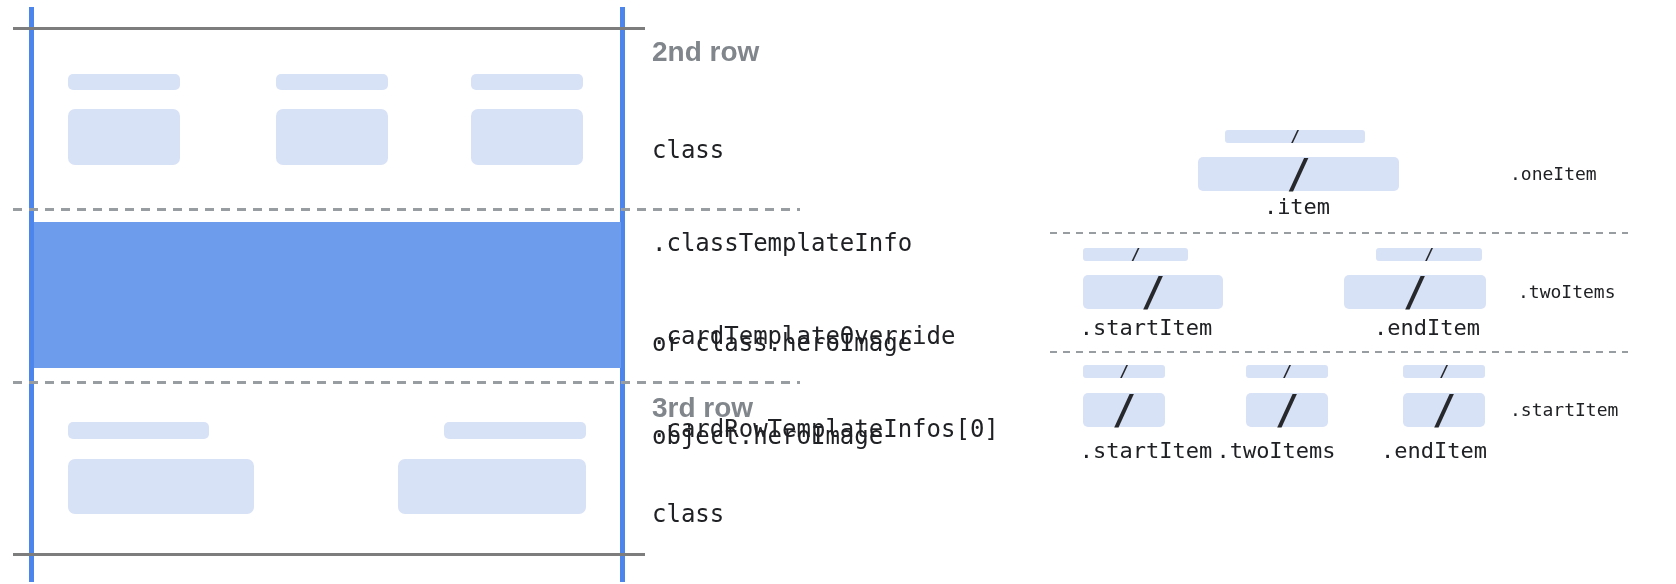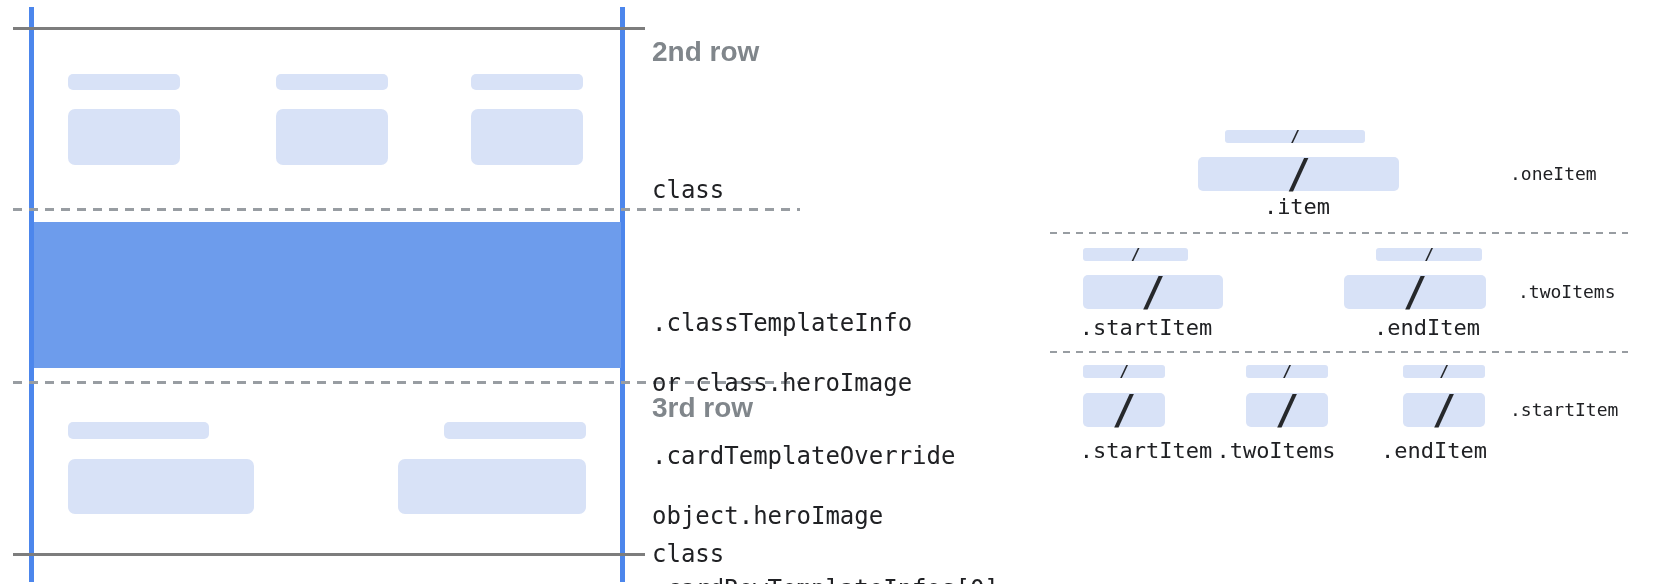--- a/index.html
+++ b/index.html
@@ -27,21 +27,21 @@
   .ph{position:absolute;background:var(--light-blue);}
   .ph-sm{border-radius:5px;}
   .ph-lg{border-radius:7px;}
   
   .heading{
     position:absolute;left:652px;
     font-family:"Liberation Sans",sans-serif;font-weight:bold;font-size:28px;line-height:34px;
     color:var(--heading-gray);white-space:nowrap;
   }
   .codeblock{position:absolute;left:652px;font-size:24px;line-height:31px;white-space:pre;}
-  .codeblock div{white-space:pre;margin-top:40px;}
+  .codeblock div{white-space:pre;}
   
   .bar{position:absolute;background:var(--light-blue);display:flex;align-items:center;justify-content:center;overflow:visible;}
   .bar-sm{height:13px;border-radius:3px;}
   .bar-lg{height:34px;border-radius:5px;}
   .slash-sm{font:bold 16px/13px "DejaVu Sans Mono",monospace;color:#26282b;}
   .slash-lg{font:bold 40px/34px "DejaVu Sans Mono",monospace;color:#26282b;}
   .item-label{position:absolute;transform:translateX(-50%);font-size:22px;line-height:22px;white-space:nowrap;color:var(--code-dark);}
   .side-label{position:absolute;font-size:18px;line-height:22px;white-space:nowrap;color:var(--code-dark);}
 </style>
 </head>

